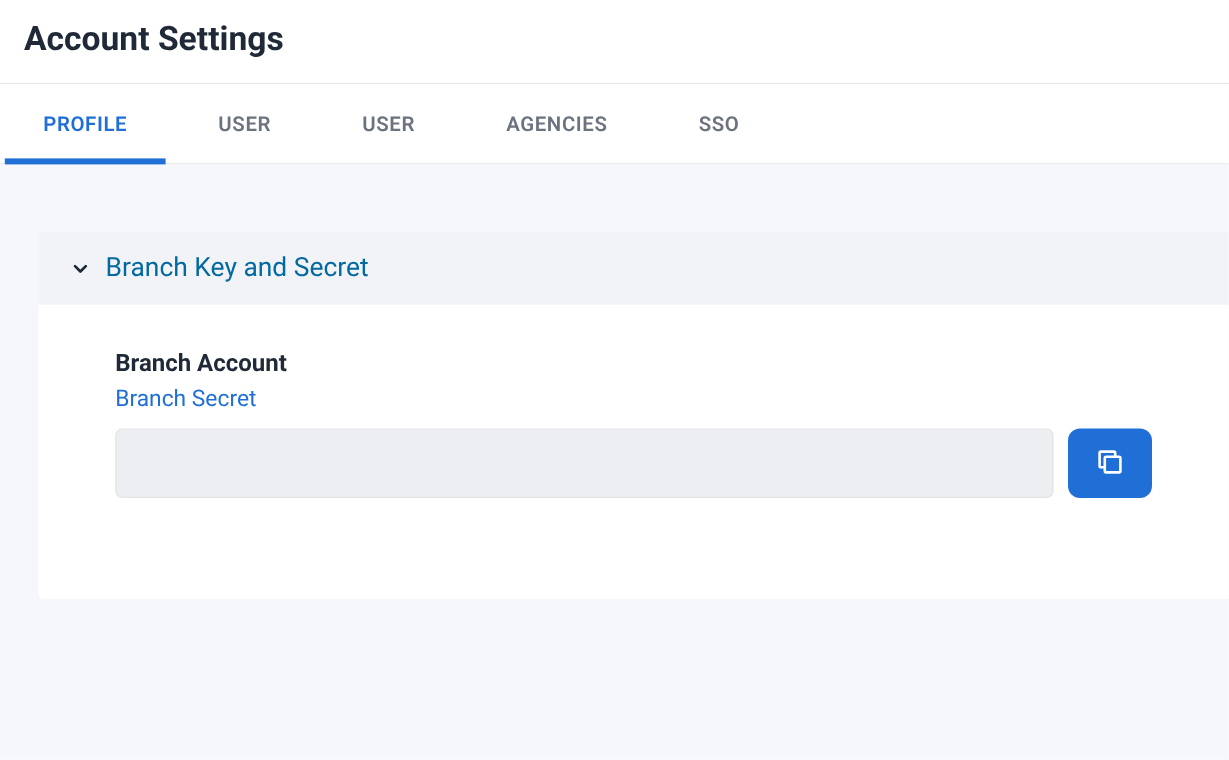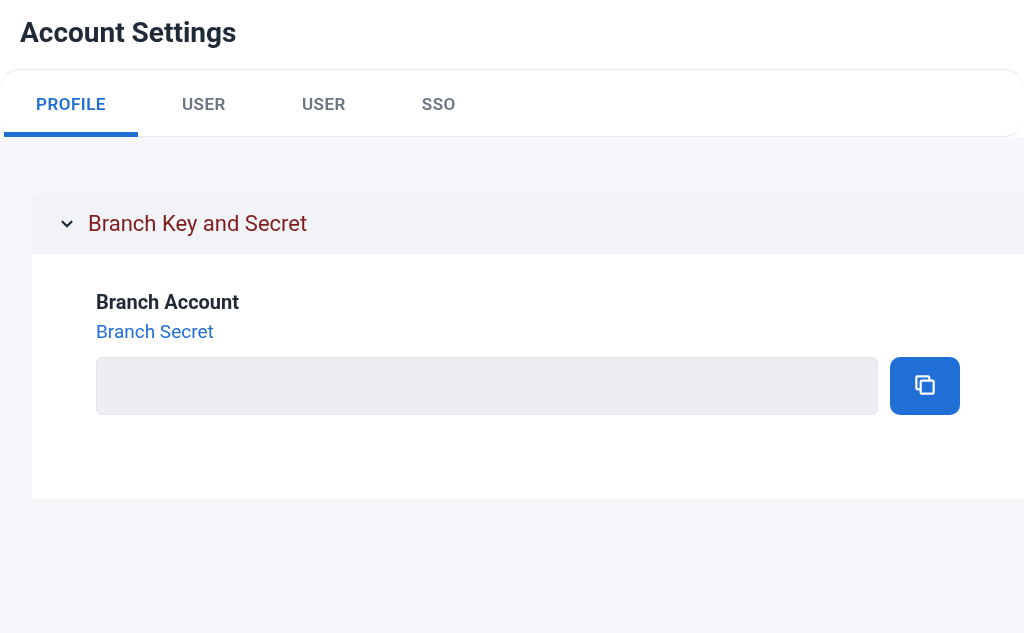--- a/index.html
+++ b/index.html
@@ -19,21 +19,20 @@
       padding: 16px 20px 20px 20px;
     }
     .page-title {
       font-size: 28px;
       font-weight: 700;
       color: #1f2937;
     }
     .tabs-wrap {
       border-top: 1px solid #e5e7eb;
       border-bottom: 1px solid #e5e7eb;
-      border-radius: 20px;
     }
     .tabs {
       display: flex;
       gap: 68px;
       padding: 0 32px;
     }
     .tab {
       padding: 24px 4px 22px 4px;
       font-size: 17px;
       font-weight: 600;
@@ -70,21 +69,21 @@
       padding: 18px 26px;
       background: #f1f3f6;
       border-radius: 4px 0 0 0;
     }
     .chevron {
       display: inline-flex;
     }
     .section-title {
       font-size: 22px;
       font-weight: 400;
-      color: #7f1d1d;
+      color: #0369a1;
     }
     .section-body {
       padding: 36px 64px 40px 64px;
     }
     .field-block {
       margin-bottom: 44px;
     }
     .field-label {
       font-size: 20px;
       font-weight: 700;
@@ -135,20 +134,21 @@
 
 <div class="header">
   <h1 class="page-title">Account Settings</h1>
 </div>
 
 <div class="tabs-wrap">
   <div class="tabs">
     <div class="tab active">PROFILE</div>
     <div class="tab">USER</div>
     <div class="tab">USER</div>
+    <div class="tab">AGENCIES</div>
     <div class="tab">SSO</div>
   </div>
 </div>
 
 <div class="content-area">
   <div class="section">
     <div class="section-header">
       <span class="chevron">
         <svg width="18" height="18" viewBox="0 0 24 24" fill="none" stroke="#1f2937" stroke-width="3" stroke-linecap="round" stroke-linejoin="round">
           <polyline points="6 9 12 15 18 9"></polyline>

